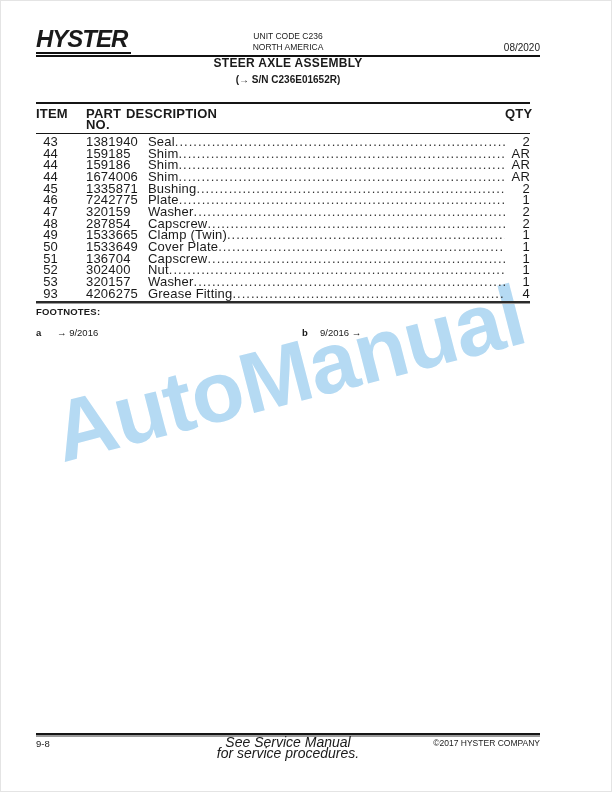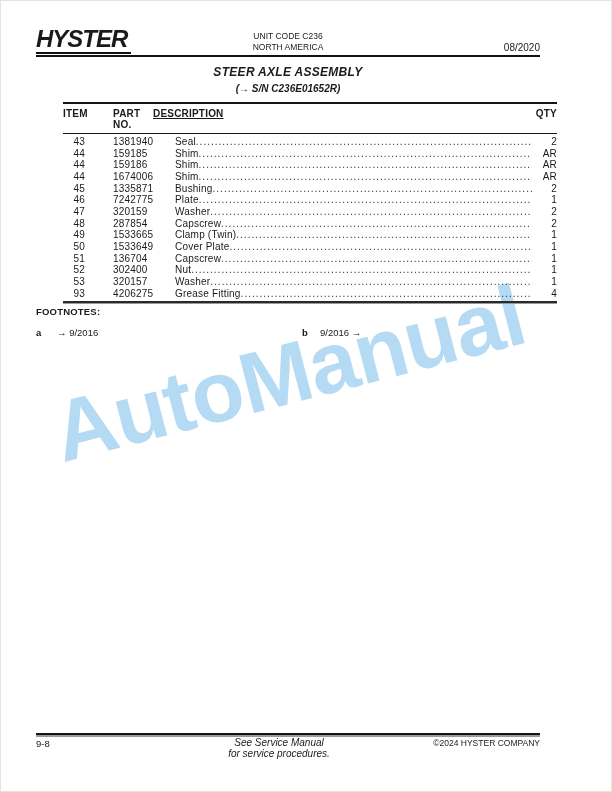--- a/index.html
+++ b/index.html
@@ -39,53 +39,53 @@
     position:absolute;left:36px;top:31px;width:504px;
     text-align:center;font-size:8.5px;line-height:11px;
   }
   .header-date{
     position:absolute;top:42px;right:72px;font-size:10px;
   }
   .header-rule{
     position:absolute;left:36px;top:55px;width:504px;height:1.5px;background:#111;
   }
   
-  .title-block{position:absolute;left:36px;top:65px;width:504px;text-align:center;font-style:italic;}
+  .title-block{position:absolute;left:36px;top:56px;width:504px;text-align:center;}
   .title-main{font-size:12px;font-weight:bold;letter-spacing:0.3px;}
   .title-serial{font-size:10px;font-weight:bold;margin-top:4px;}
   
-  .parts-table{position:absolute;left:36px;top:102px;width:494px;font-size:10px;margin-left:27px;}
+  .parts-table{position:absolute;left:36px;top:102px;width:494px;font-size:13px;}
   .rule-thick{height:2px;background:#151515;}
   .rule-thin{height:1px;background:#151515;}
   .rule-bottom{height:2px;background:#2a2a2a;margin-top:2px;box-shadow:0 1px 0 #999;}
   .thead{display:flex;font-weight:bold;padding:4px 0 3px 0;line-height:11px;letter-spacing:0.2px;}
   .h-item{width:50px;}
   .h-part{width:40px;}
-  .h-desc{flex:1;text-decoration:underline;}
+  .h-desc{flex:1;}
   .h-qty{width:25px;text-align:right;}
   .tbody{padding-top:2px;}
   .row{display:flex;line-height:11.65px;letter-spacing:0.2px;}
   .cell-item{width:22px;text-align:right;flex:none;}
   .cell-part{width:62px;margin-left:28px;flex:none;}
   .cell-desc{flex:none;white-space:nowrap;}
   .dots{flex:1;overflow:hidden;white-space:nowrap;color:#333;}
   .dots::after{content:" ..................................................................................................................................................................................................";letter-spacing:1px;}
   .cell-qty{width:25px;text-align:right;flex:none;}
   
   .footnotes{position:absolute;left:36px;top:306px;width:504px;font-size:9.5px;}
   .footnotes-heading{font-weight:bold;letter-spacing:0.2px;}
   .footnote-line{position:relative;margin-top:10px;height:12px;}
   .fn-a-label{position:absolute;left:0;font-weight:bold;}
   .fn-a-text{position:absolute;left:21px;}
   .fn-b-label{position:absolute;left:266px;font-weight:bold;}
   .fn-b-text{position:absolute;left:284px;}
   
   .footer-rule{position:absolute;left:36px;top:733px;width:504px;height:2px;background:#151515;box-shadow:0 2px 0 #9a9a9a;}
   .page-number{position:absolute;left:36px;top:738px;font-size:9.5px;}
-  .footer-center{position:absolute;left:27px;top:737px;width:504px;text-align:center;font-style:italic;font-size:10px;line-height:11px;}
+  .footer-center{position:absolute;left:36px;top:737px;width:504px;text-align:center;font-style:italic;font-size:14px;line-height:11px;}
   .footer-copyright{position:absolute;right:72px;top:738px;font-size:8.5px;}
 </style>
 </head>
 <body>
 
 <div class="page">
 
   <div class="watermark" style="color: rgb(181, 218, 243);">AutoManual</div>
 
   <div class="content">
@@ -224,16 +224,16 @@
         <span class="fn-b-text">9/2016 →</span>
       </div>
     </div>
 
     <div class="footer-rule"></div>
     <div class="page-number">9-8</div>
     <div class="footer-center">
       <div>See Service Manual</div>
       <div>for service procedures.</div>
     </div>
-    <div class="footer-copyright">©2024 HYSTER COMPANY</div>
+    <div class="footer-copyright">©2017 HYSTER COMPANY</div>
 
   </div>
 </div>
 
 </body></html>

